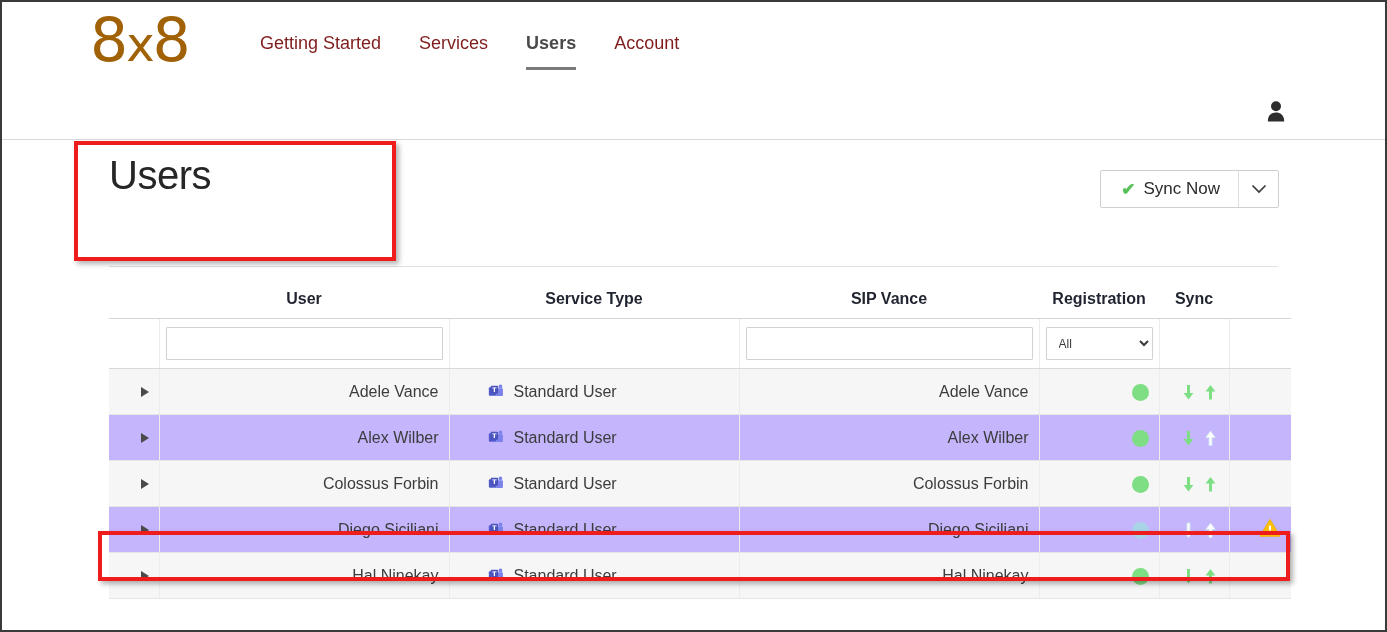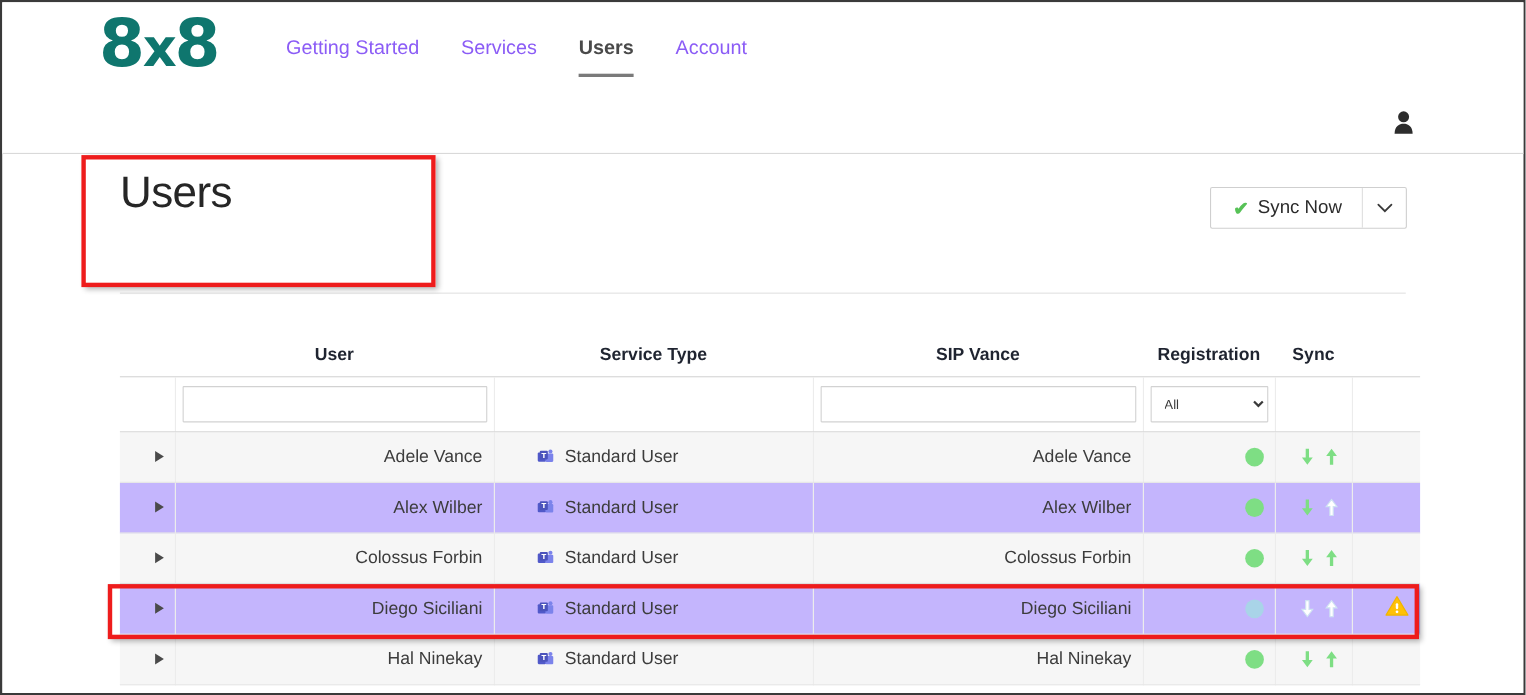--- a/index.html
+++ b/index.html
@@ -26,39 +26,39 @@
     height: 138px;
     border-bottom: 1px solid #d9d9d9;
     background: #fff;
   }
 
   .logo {
     position: absolute;
     left: 88px;
     top: 8px;
     font-family: "DejaVu Sans", sans-serif;
-    font-weight: 700;
+    font-weight: 400;
     font-size: 60px;
     letter-spacing: -2px;
-    color: #0f766e;
+    color: #a16207;
     line-height: 1;
   }
   .logo .xch { font-size: 48px; }
 
   .navlinks {
     position: absolute;
     left: 258px;
     top: 31px;
     display: flex;
     align-items: flex-start;
     gap: 38px;
   }
   .navlink {
     font-size: 18px;
-    color: #8b5cf6;
+    color: #7f1d1d;
     padding-bottom: 16px;
     position: relative;
     cursor: pointer;
     white-space: nowrap;
   }
   .navlink.active {
     color: #4a4a4a;
     font-weight: bold;
   }
   .navlink.active::after {
@@ -142,21 +142,21 @@
     top: 126px;
     height: 1px;
     background: #e2e2e2;
   }
 
   
   .table-wrap {
     position: absolute;
     left: 107px;
     right: 107px;
-    top: 306px;
+    top: 282px;
   }
   table.users {
     width: 100%;
     border-collapse: collapse;
     table-layout: fixed;
   }
   table.users th {
     font-size: 16px;
     color: #1f2430;
     font-weight: bold;

